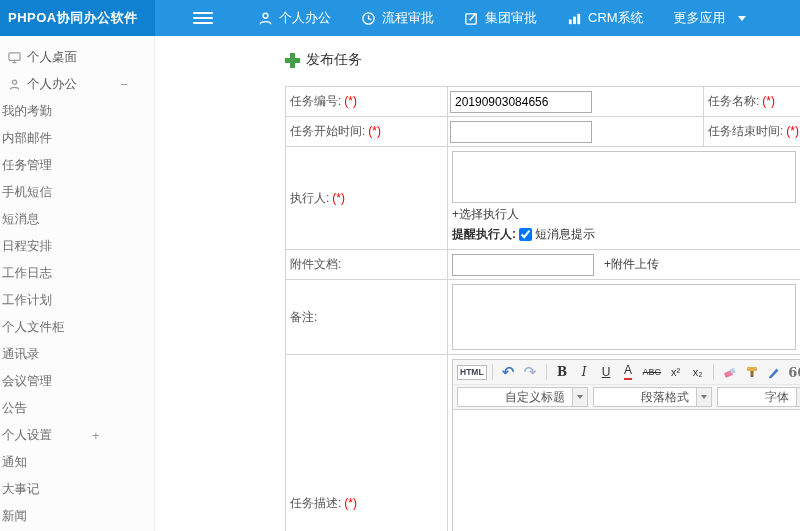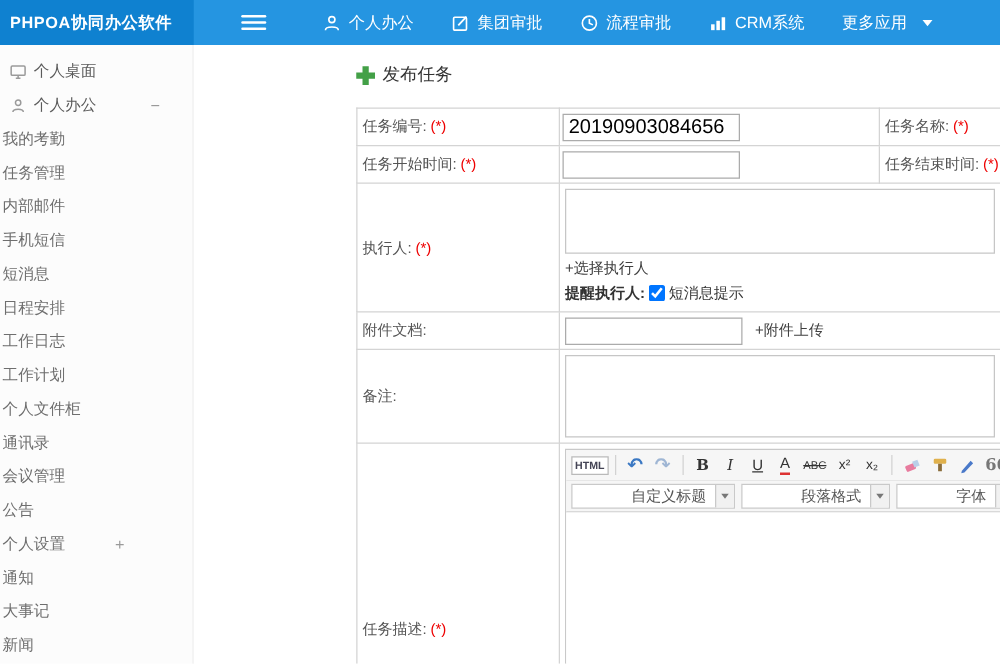--- a/index.html
+++ b/index.html
@@ -41,21 +41,21 @@
     background: linear-gradient(#43a047,#43a047) 50% 50%/15px 5px no-repeat,
                linear-gradient(#43a047,#43a047) 50% 50%/5px 15px no-repeat; }
   .page-title { font-size: 14px; font-weight: normal; color: #333; }
 
   
   table.form-table { border-collapse: collapse; table-layout: fixed; width: 1060px; margin-top: 16px; }
   .form-table td { border: 1px solid #d4d4d4; font-size: 12px; color: #555; vertical-align: middle; }
   td.lbl { padding: 4px 4px; }
   td.fld { padding: 2px 2px; }
   .req { color: #ee0000; font-style: normal; margin-left: 3px; }
-  .txt { width: 142px; height: 22px; border: 1px solid #ababab; font-size: 16px;
+  .txt { width: 142px; height: 22px; border: 1px solid #ababab; font-size: 12px;
     padding: 1px 4px; font-family: inherit; }
   textarea { border: 1px solid #c6c6c6; resize: none; font-family: inherit; }
   .executor-ta { width: 344px; height: 52px; display: block; margin: 2px 0 3px 2px; }
   .remark-ta { width: 344px; height: 66px; display: block; margin: 2px 0 2px 2px; }
   .blue-link { color: #404040; font-size: 12px; cursor: pointer; }
   .choose-line { margin: 2px 2px 3px; }
   .remind-line { margin: 2px 2px 4px; font-size: 12px; color: #333; display: flex; align-items: center; gap: 3px; }
   .remind-line b { font-weight: bold; }
   .attach-line { display: flex; align-items: center; gap: 10px; margin-left: 2px; }
 
@@ -112,34 +112,34 @@
         <svg width="15" height="15" viewBox="0 0 16 16">
             <circle cx="8" cy="5" r="2.6" fill="none" stroke="#fff" stroke-width="1.4"></circle>
             <path d="M2.5 14 c0-3.6 11-3.6 11 0" fill="none" stroke="#fff" stroke-width="1.4"></path>
           </svg>
       </span>
       <span>个人办公</span>
     </div>
     <div class="nav-item">
       <span class="nicon">
         <svg width="15" height="15" viewBox="0 0 16 16">
+            <circle cx="8" cy="8" r="6" fill="none" stroke="#fff" stroke-width="1.4"></circle>
+            <path d="M8 4.5 V8 L11 9.5" fill="none" stroke="#fff" stroke-width="1.4"></path>
+          </svg>
+      </span>
+      <span>流程审批</span>
+    </div>
+    <div class="nav-item">
+      <span class="nicon">
+        <svg width="15" height="15" viewBox="0 0 16 16">
             <rect x="2" y="3" width="11" height="11" rx="1" fill="none" stroke="#fff" stroke-width="1.4"></rect>
             <path d="M6 10 L13 2.5" stroke="#fff" stroke-width="1.6"></path>
           </svg>
       </span>
       <span>集团审批</span>
-    </div>
-    <div class="nav-item">
-      <span class="nicon">
-        <svg width="15" height="15" viewBox="0 0 16 16">
-            <circle cx="8" cy="8" r="6" fill="none" stroke="#fff" stroke-width="1.4"></circle>
-            <path d="M8 4.5 V8 L11 9.5" fill="none" stroke="#fff" stroke-width="1.4"></path>
-          </svg>
-      </span>
-      <span>流程审批</span>
     </div>
     <div class="nav-item">
       <span class="nicon">
         <svg width="15" height="15" viewBox="0 0 16 16">
             <rect x="2" y="9" width="3" height="5" fill="#fff"></rect>
             <rect x="6.5" y="6" width="3" height="8" fill="#fff"></rect>
             <rect x="11" y="3" width="3" height="11" fill="#fff"></rect>
           </svg>
       </span>
       <span>CRM系统</span>
@@ -170,24 +170,24 @@
             <path d="M2.5 12.5 c0-3.3 9-3.3 9 0" fill="none" stroke="#9a9a9a" stroke-width="1.3"></path>
           </svg>
       </span>
       <span>个人办公</span>
       <span class="toggle right">−</span>
     </div>
     <div class="side-item lvl1">
         <span>我的考勤</span>
       </div>
     <div class="side-item lvl1">
+        <span>内部邮件</span>
+      </div>
+    <div class="side-item lvl1">
         <span>任务管理</span>
-      </div>
-    <div class="side-item lvl1">
-        <span>内部邮件</span>
       </div>
     <div class="side-item lvl1">
         <span>手机短信</span>
       </div>
     <div class="side-item lvl1">
         <span>短消息</span>
       </div>
     <div class="side-item lvl1">
         <span>日程安排</span>
       </div>

